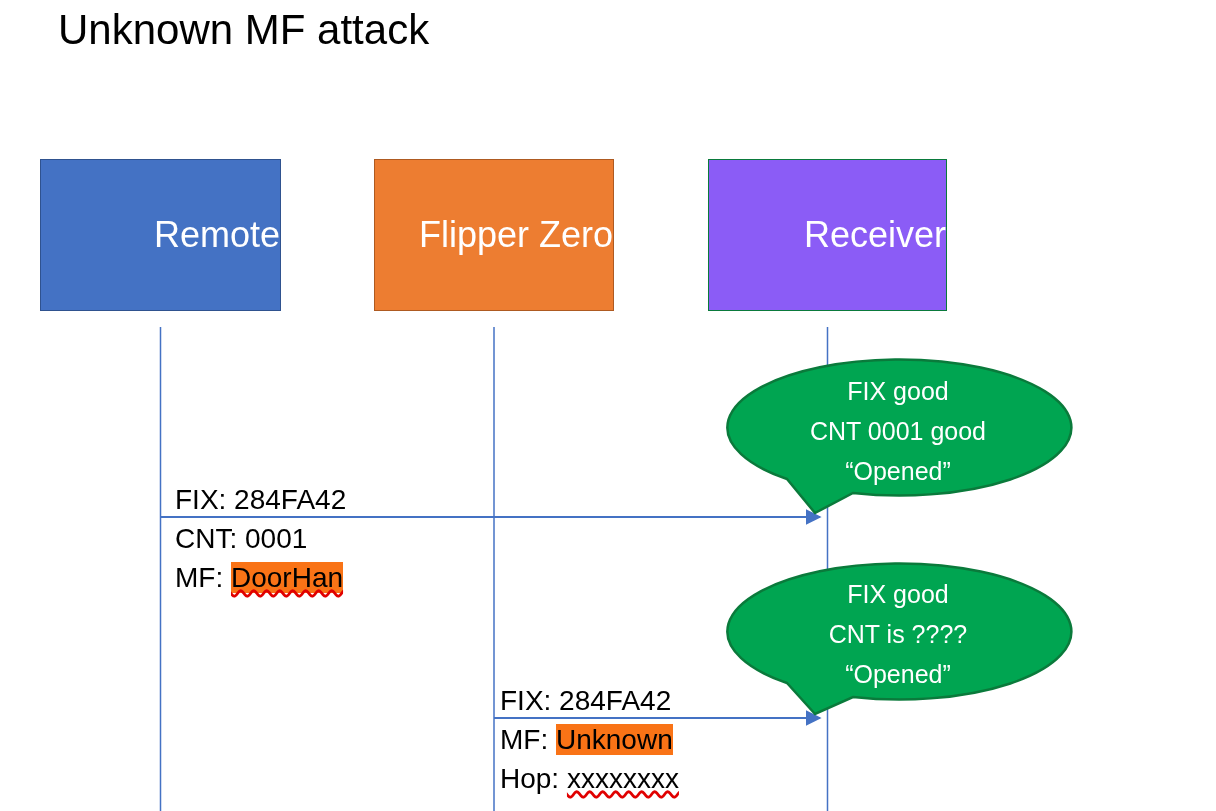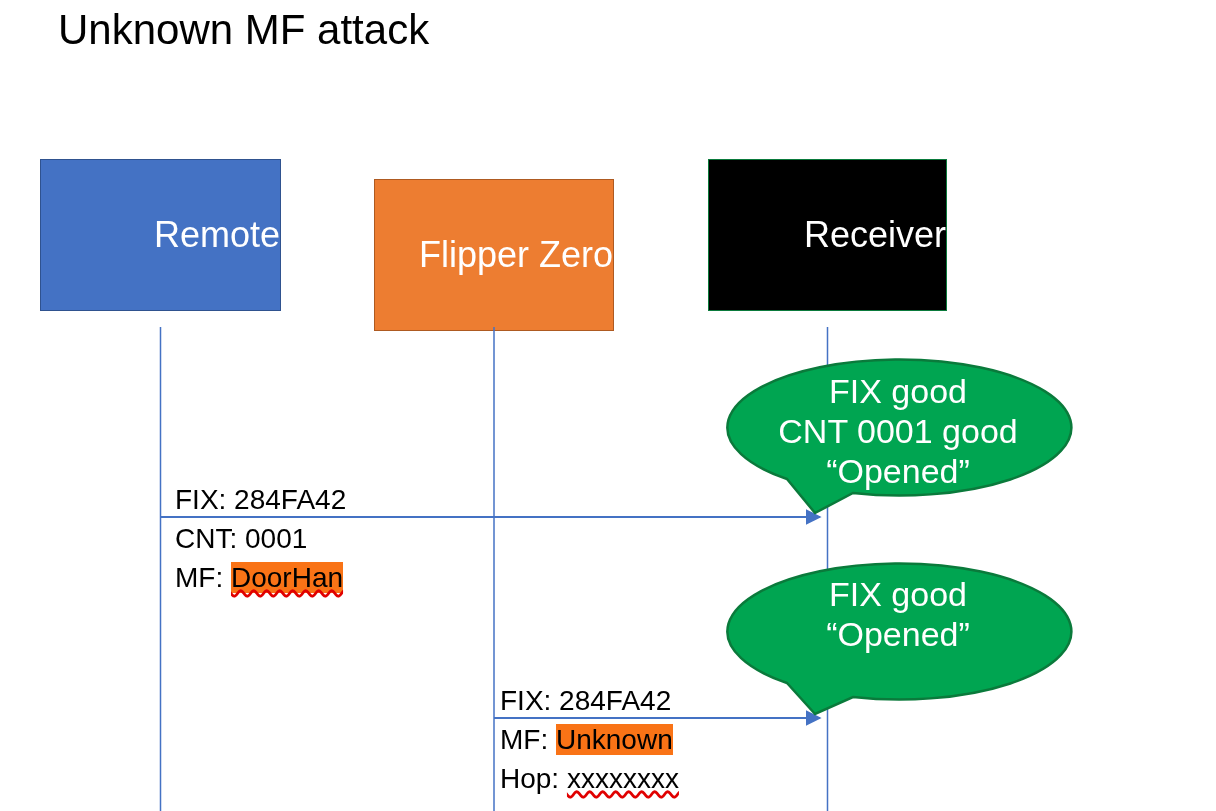--- a/index.html
+++ b/index.html
@@ -10,33 +10,33 @@
   .title{
     position:absolute;left:58px;top:6px;font-size:42px;font-weight:400;
     color:#000;white-space:nowrap;
   }
   .actor{
     position:absolute;top:159px;height:152px;box-sizing:border-box;
     display:flex;align-items:center;justify-content:flex-end;
     color:#fff;font-size:36px;
   }
   .actor.remote{left:40px;width:241px;background:#4472C4;border:1.5px solid #2F528F;}
-  .actor.flipper{left:374px;width:240px;background:#ED7D31;border:1.5px solid #AE5A21;margin-top:20px;}
-  .actor.receiver{left:708px;width:239px;background:#000000;border:1.5px solid #0A7A3B;}
+  .actor.flipper{left:374px;width:240px;background:#ED7D31;border:1.5px solid #AE5A21;}
+  .actor.receiver{left:708px;width:239px;background:#8b5cf6;border:1.5px solid #0A7A3B;}
   svg.layer{position:absolute;left:0;top:0;}
   .msg{
     position:absolute;font-size:28px;color:#000;line-height:39px;white-space:nowrap;
   }
   .msg.m1{left:175px;top:480px;}
   .msg.m2{left:500px;top:681px;}
   .hl{background:#f97316;}
   .sp{text-decoration:underline wavy #E00000;text-decoration-skip-ink:none;}
   .callout-text{
     position:absolute;width:344px;text-align:center;color:#fff;
-    font-size:34px;line-height:40px;
+    font-size:25px;line-height:40px;
   }
   .callout-text.c1{left:726px;top:371px;}
   .callout-text.c2{left:726px;top:574px;}
 </style>
 </head>
 <body>
 
 <div class="title">Unknown MF attack</div>
 
 <div class="actor remote">
@@ -80,14 +80,15 @@
 </div>
 
 <div class="callout-text c1">
   <div>FIX good</div>
   <div>CNT 0001 good</div>
   <div>“Opened”</div>
 </div>
 
 <div class="callout-text c2">
   <div>FIX good</div>
+  <div>CNT is ????</div>
   <div>“Opened”</div>
 </div>
 
 </body></html>

